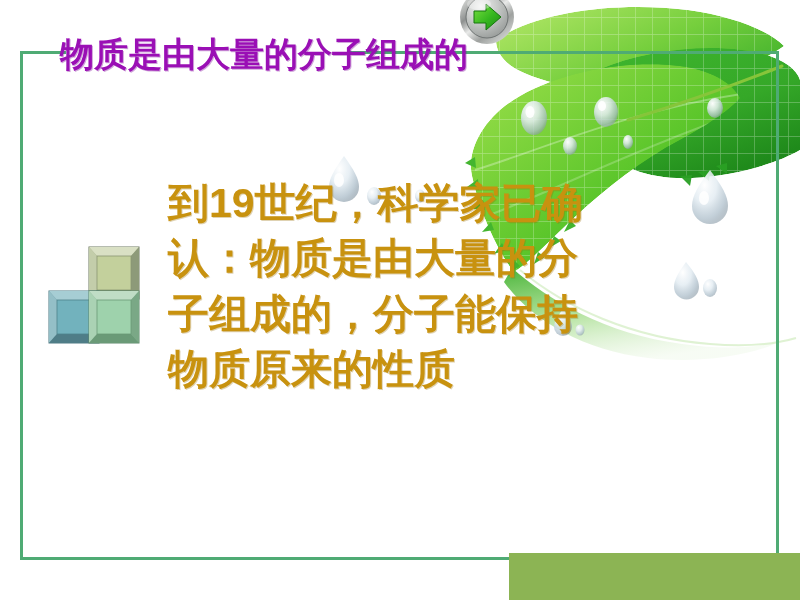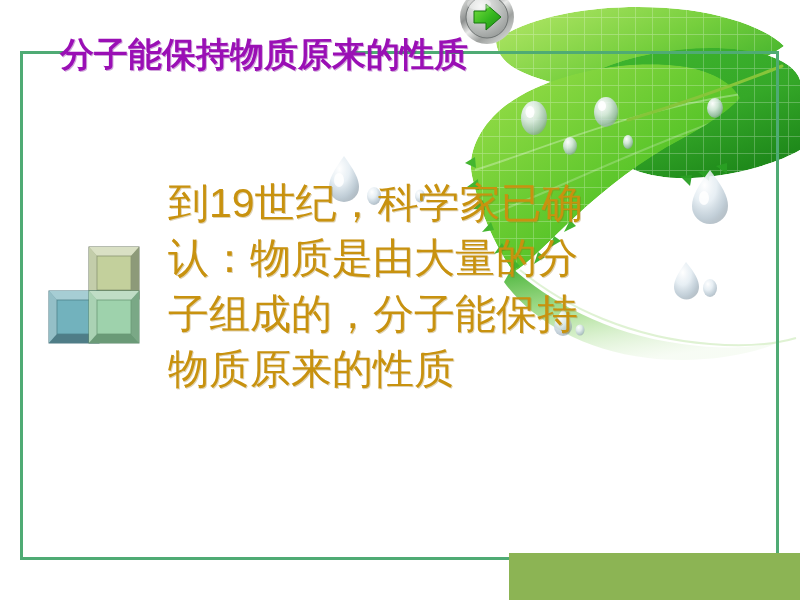--- a/index.html
+++ b/index.html
@@ -74,21 +74,21 @@
     height: 56px;
   }
 
   
   .body-text {
     position: absolute;
     left: 168px;
     top: 176px;
     width: 430px;
     font-size: 41px;
-    font-weight: normal;
+    font-weight: bold;
     color: #c8920f;
     line-height: 1.35;
     letter-spacing: 0px;
     text-shadow: 1px 1px 0 rgba(150,105,0,0.30);
   }
 
   
   .cubes {
     position: absolute;
     left: 47px;
@@ -251,21 +251,21 @@
 
   <div class="frame-line frame-left"></div>
   <div class="frame-line frame-bottom"></div>
   <div class="frame-line frame-top"></div>
   <div class="frame-line frame-top2"></div>
   <div class="frame-line frame-right"></div>
   <div class="frame-line frame-right2"></div>
 
   <div class="green-block"></div>
 
-  <div class="title">分子能保持物质原来的性质</div>
+  <div class="title">物质是由大量的分子组成的</div>
 
   <div class="play-button">
     <svg width="56" height="56" viewBox="0 0 56 56" xmlns="http://www.w3.org/2000/svg">
       <defs>
         <linearGradient id="metalRing" x1="0" y1="0" x2="0.8" y2="1">
           <stop offset="0%" stop-color="#fdfdfd"></stop>
           <stop offset="18%" stop-color="#c9cbc9"></stop>
           <stop offset="38%" stop-color="#8e9190"></stop>
           <stop offset="55%" stop-color="#e9eae9"></stop>
           <stop offset="74%" stop-color="#9ea19f"></stop>

